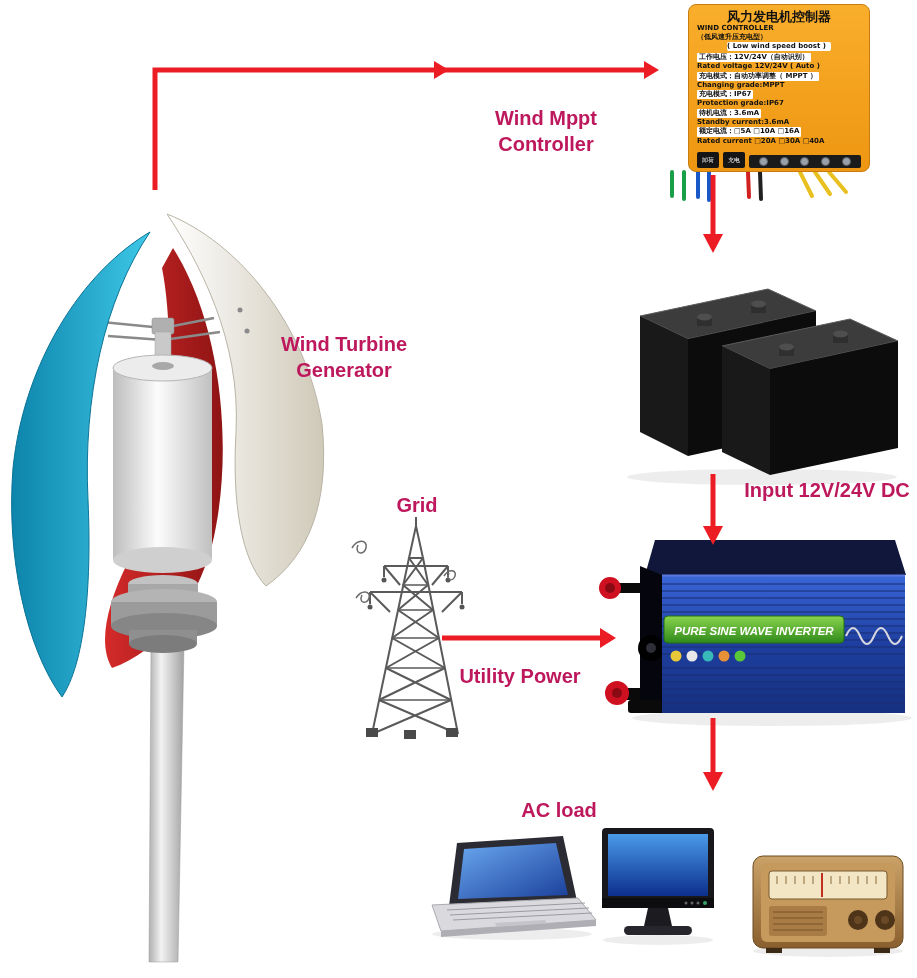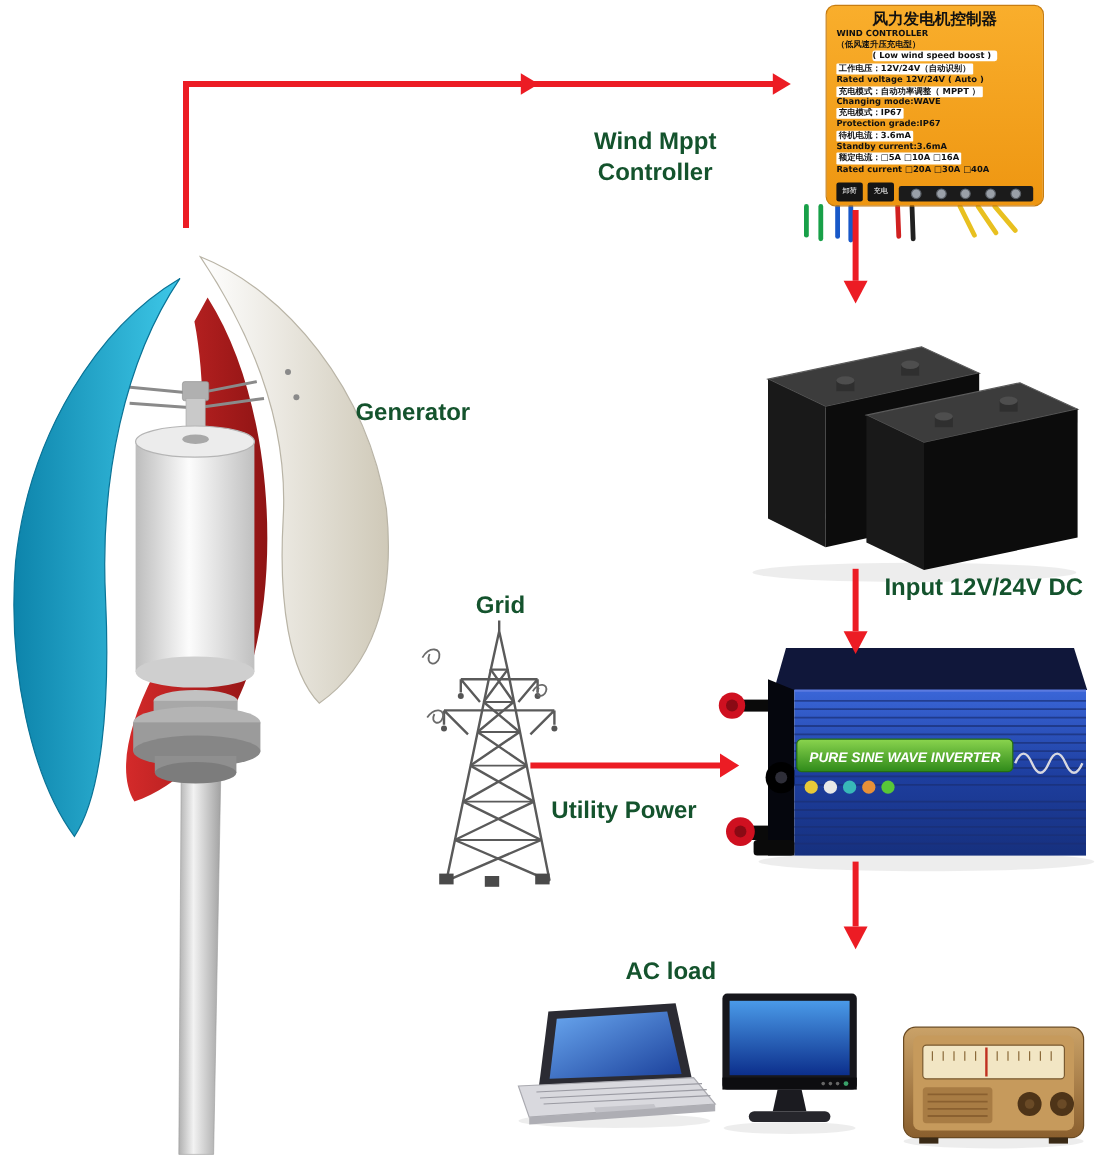--- a/index.html
+++ b/index.html
@@ -1,21 +1,21 @@
 <!DOCTYPE html>
 <html><head>
 <meta charset="utf-8">
 <style>
   html,body{margin:0;padding:0;background:#fff;}
   .canvas{position:relative;width:917px;height:978px;background:#fff;overflow:hidden;
           font-family:"Liberation Sans",sans-serif;}
   svg.art{position:absolute;left:0;top:0;z-index:1;}
   .lbl{position:absolute;z-index:2;font-weight:bold;font-size:20px;line-height:26px;
-       color:#14532d;text-align:center;}
-  .lbl.left{text-align:left;}
+       color:#be185d;text-align:center;}
+  .lbl.left{text-align:center;}
   
   .controller{position:absolute;left:658px;top:4px;width:182px;height:168px;z-index:2;
       background:linear-gradient(#f9ae2c,#ee9611);border:1px solid #c87d10;border-radius:8px;
       box-sizing:border-box;padding:4px 8px 3px;display:flex;flex-direction:column;
       color:#111;font-family:"DejaVu Sans",sans-serif;margin-left:30px;}
   .ctl-title{font-size:13px;font-weight:bold;text-align:center;line-height:15px;white-space:nowrap;}
   .ctl-sub{font-size:7px;font-weight:bold;text-align:left;line-height:9px;white-space:nowrap;}
   .ctl-sub.chip{background:#fff;border-radius:2px;margin:0 30px;}
   .ctl-spec{margin-top:2px;}
   .ctl-spec div{font-size:7px;line-height:9.3px;white-space:nowrap;overflow:hidden;font-weight:bold;}
@@ -285,20 +285,21 @@
     <polygon points="703,772 723,772 713,791" stroke="none"></polygon>
   </g>
 </svg>
 
 <div class="lbl" style="left:446px;top:105px;width:200px">
   <div>Wind Mppt</div>
   <div>Controller</div>
 </div>
 
 <div class="lbl" style="left:244px;top:331px;width:200px">
+  <div>Wind Turbine</div>
   <div>Generator</div>
 </div>
 
 
 <div class="lbl left" style="left:737px;top:477px;width:180px">Input 12V/24V DC</div>
 
 
 <div class="lbl" style="left:372px;top:492px;width:90px">Grid</div>
 
 <div class="lbl" style="left:437px;top:663px;width:166px">Utility Power</div>
@@ -307,21 +308,21 @@
 
 <div class="controller">
   <div class="ctl-title">风力发电机控制器</div>
   <div class="ctl-sub">WIND CONTROLLER</div>
   <div class="ctl-sub">（低风速升压充电型）</div>
   <div class="ctl-sub chip">( Low wind speed boost )</div>
   <div class="ctl-spec">
     <div>工作电压：12V/24V（自动识别）</div>
     <div>Rated voltage 12V/24V ( Auto )</div>
     <div>充电模式：自动功率调整（ MPPT ）</div>
-    <div>Changing mode:WAVE</div>
+    <div>Changing grade:MPPT</div>
     <div>充电模式：IP67</div>
     <div>Protection grade:IP67</div>
     <div>待机电流：3.6mA</div>
     <div>Standby current:3.6mA</div>
     <div>额定电流：□5A □10A □16A</div>
     <div>Rated current □20A □30A □40A</div>
   </div>
   <div class="ctl-terminals">
     <div class="ctl-block">卸荷</div>
     <div class="ctl-block">充电</div>

